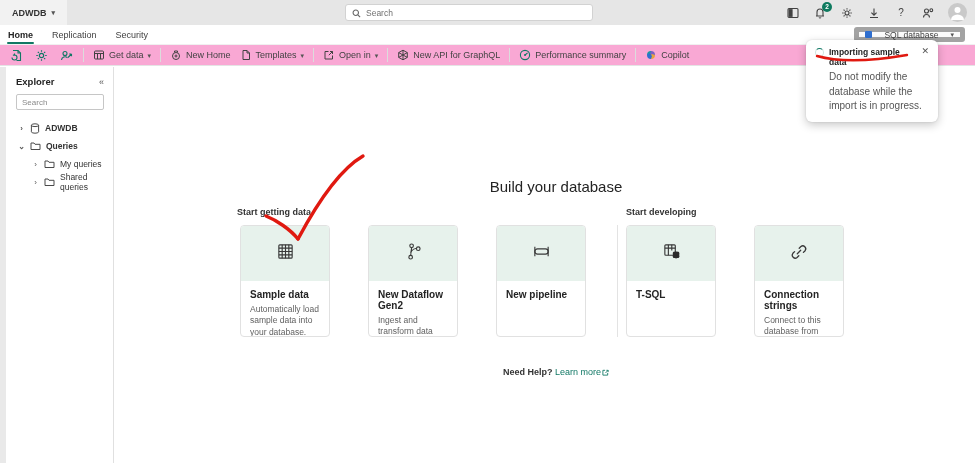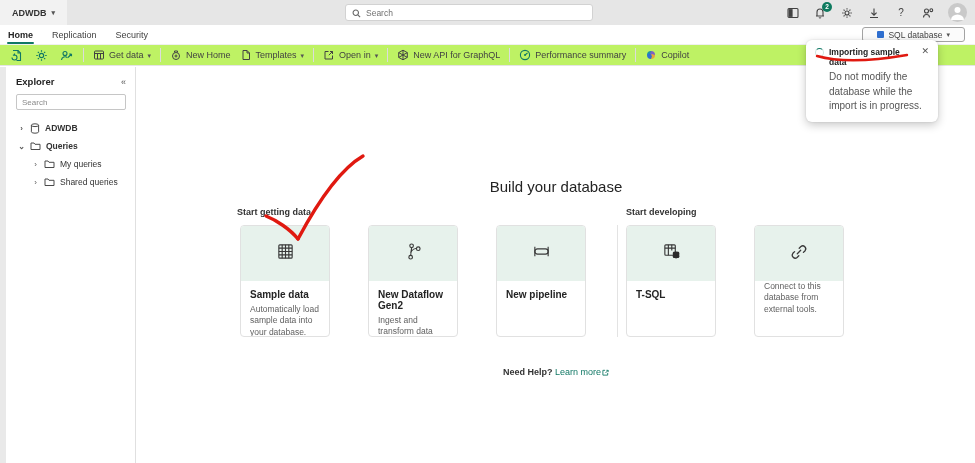--- a/index.html
+++ b/index.html
@@ -34,39 +34,39 @@
   }
   .avatar { width:19px; height:19px; border-radius:50%; background:#c9c9c9; position:relative; overflow:hidden; cursor:pointer; }
   .avatar svg { position:absolute; left:0; top:0; }
 
   
   .tabsrow { position:absolute; top:25px; left:0; right:0; height:19px; background:#fff; display:flex; align-items:center; padding-left:7px; gap:17px; }
   .tab { font-size:9px; color:#424242; cursor:pointer; position:relative; padding:2px 1px; }
   .tab.active { font-weight:bold; color:#242424; }
   .tab.active::after { content:""; position:absolute; left:0; right:0; bottom:-2px; height:2px; border-radius:2px; background:#117865; }
   .context-dropdown {
-    position:absolute; right:10px; top:2px; height:15px; display:flex; align-items:center; gap:4px;
-    border:1px solid #a3a3a3; background:#fbfbfb; border-radius:3px; padding:0 14px; font-size:8.5px; color:#424242; cursor:pointer;
+    position:absolute; right:10px; top:2px; height:15px; display:flex; align-items:center; gap:12px;
+    border:5px solid #a3a3a3; background:#fbfbfb; border-radius:3px; padding:0 6px; font-size:8.5px; color:#424242; cursor:pointer;
   }
   .blue-square { width:7px; height:7px; background:#2f6fd0; border-radius:1px; }
 
   
   .toolbar {
-    position:absolute; top:44px; left:0; right:0; height:22px; background:#bef264;
+    position:absolute; top:44px; left:0; right:0; height:22px; background:#f9a8d4;
     border-top:1px solid #f0f0f0; border-bottom:1px solid #e4e4e4;
     display:flex; align-items:center; padding-left:8px; gap:9px; font-size:9px; color:#424242;
   }
   .tool-iconbtn { width:16px; height:16px; display:flex; align-items:center; justify-content:center; color:#117865; cursor:pointer; }
   .tool-btn { display:flex; align-items:center; gap:4px; cursor:pointer; white-space:nowrap; }
   .tool-btn svg { flex:none; }
   .vdiv { width:1px; height:14px; background:#dcdcdc; }
 
   
   .left-gutter { position:absolute; top:67px; left:0; width:6px; bottom:0; background:#e9e9e9; }
-  .explorer { position:absolute; top:67px; left:6px; width:130px; bottom:0; background:#fff; border-right:1px solid #e0e0e0; }
+  .explorer { position:absolute; top:67px; left:6px; width:108px; bottom:0; background:#fff; border-right:1px solid #e0e0e0; }
   .explorer-header { display:flex; align-items:center; justify-content:space-between; padding:9px 9px 7px 10px; }
   .explorer-title { font-size:9.5px; font-weight:bold; color:#242424; }
   .collapse-btn { font-size:9px; color:#555; cursor:pointer; }
   .explorer-search { margin:0 9px 0 10px; height:16px; border:1px solid #c6c6c6; border-radius:2px; display:flex; align-items:center; padding:0 5px; }
   .explorer-search input { border:none; outline:none; width:100%; font-size:8px; color:#333; font-family:"Liberation Sans", sans-serif; background:transparent; }
   .explorer-search input::placeholder { color:#8a8a8a; }
   .tree { margin-top:9px; }
   .tree-item { display:flex; align-items:center; height:18px; gap:5px; font-size:8.5px; color:#333; cursor:pointer; }
   .tree-item .twist { width:7px; font-size:8px; color:#585858; text-align:center; flex:none; }
   .tree-item.lvl0 { padding-left:12px; }
@@ -381,20 +381,21 @@
     <div class="card c5">
       <div class="card-top">
         <span>
           <svg width="20" height="20" viewBox="0 0 20 20" fill="none" stroke="#383838" stroke-width="1.3" stroke-linecap="round">
               <path d="M8.3 11.7 L11.7 8.3"></path>
               <path d="M10.2 6.2 l1.7-1.7 a3 3 0 0 1 4.2 4.2 l-1.7 1.7"></path>
               <path d="M9.8 13.8 l-1.7 1.7 a3 3 0 0 1 -4.2 -4.2 l1.7 -1.7"></path>
             </svg>
         </span>
       </div>
+      <div class="card-title">Connection strings</div>
       <div class="card-desc">Connect to this database from external tools.</div>
     </div>
 
     <div class="help-line">
       <span class="help-prefix">Need Help?</span>
       <span class="help-link"><span>Learn more</span><span class="ext-icon"><svg width="7" height="7" viewBox="0 0 8 8" fill="none" stroke="#117865" stroke-width="1">
               <path d="M6.5 4.5 v2.5 h-5.5 v-5.5 h2.5 M5 1.5 h2 v2 M7 1.5 L4 4.5"></path>
             </svg></span></span>
     </div>
   </div>

